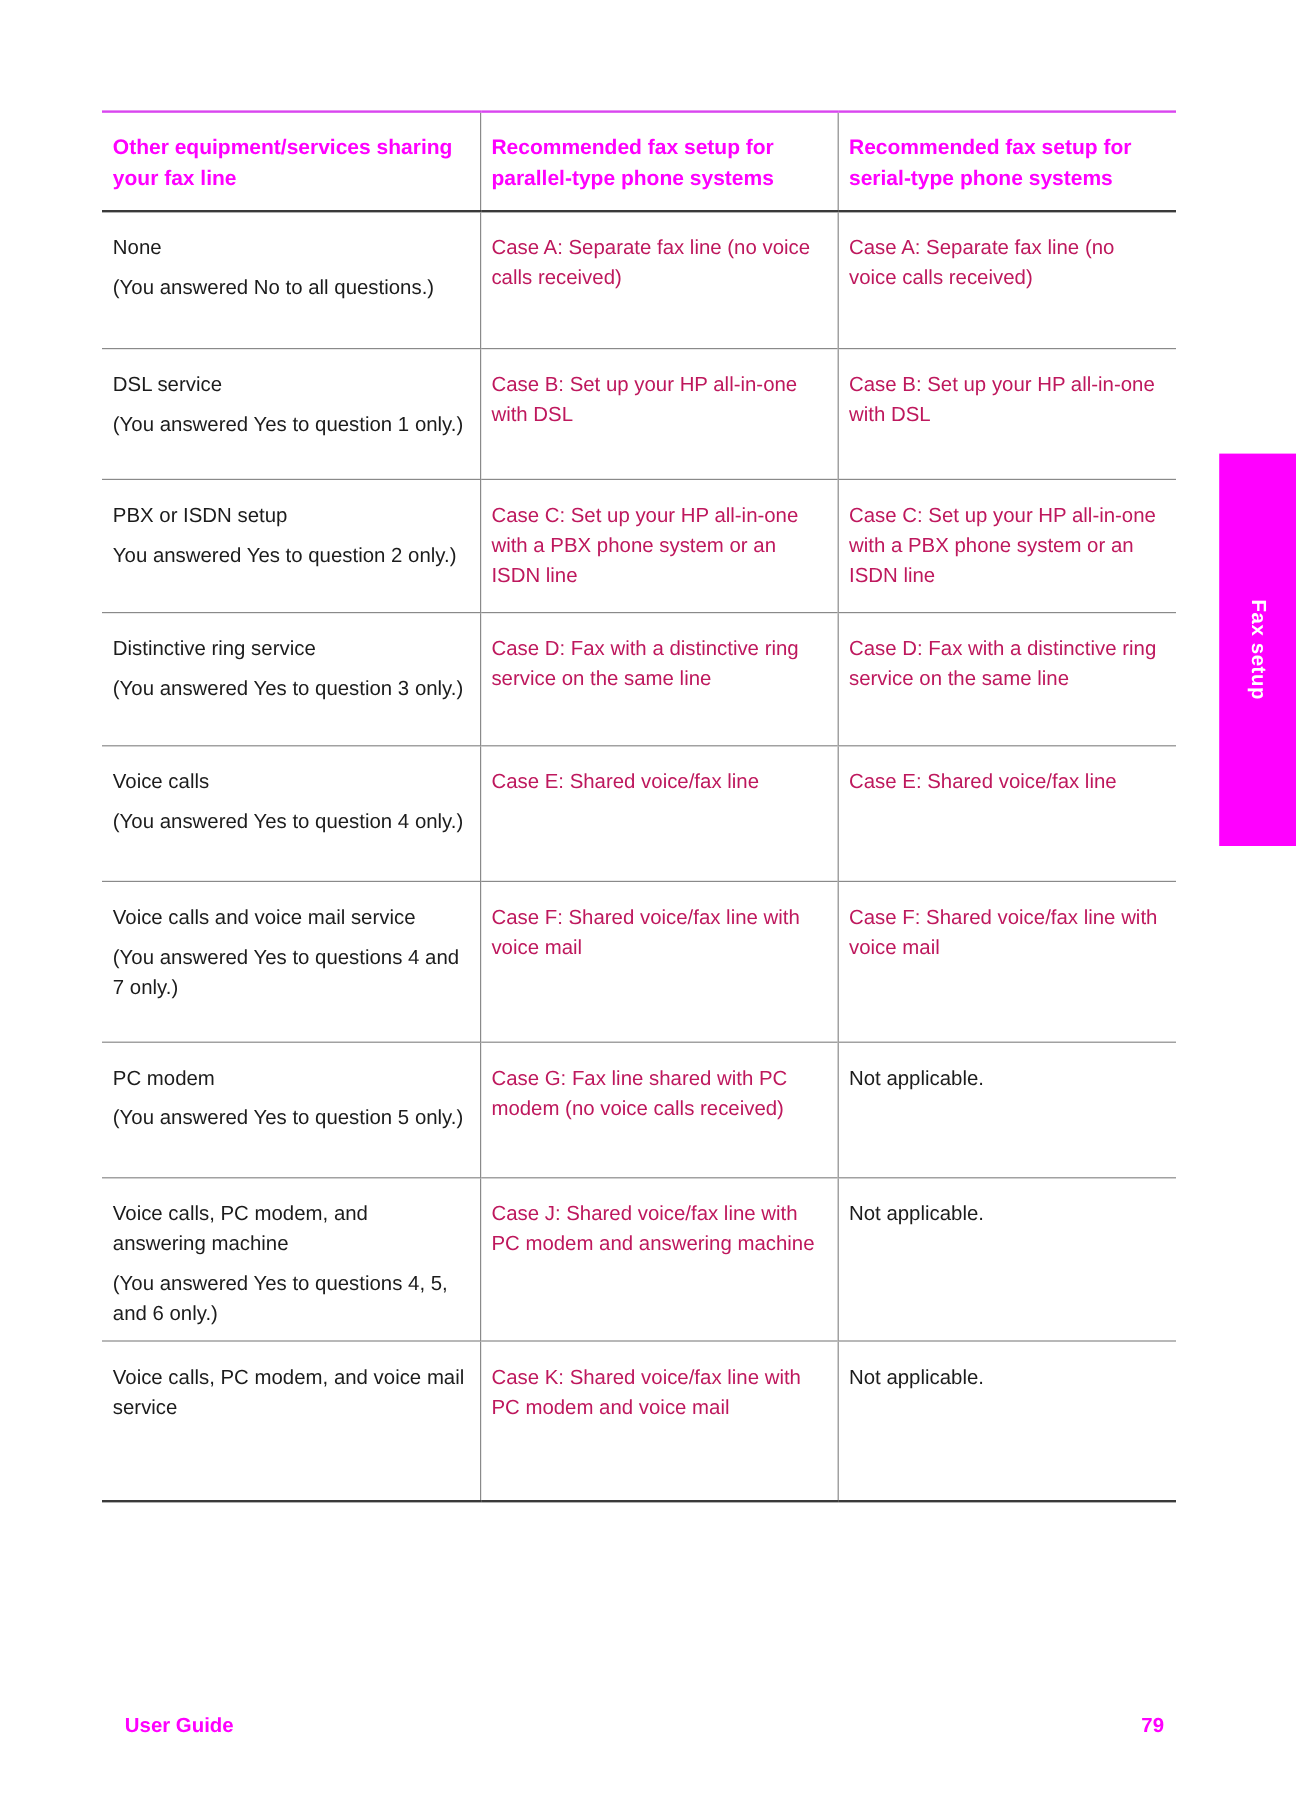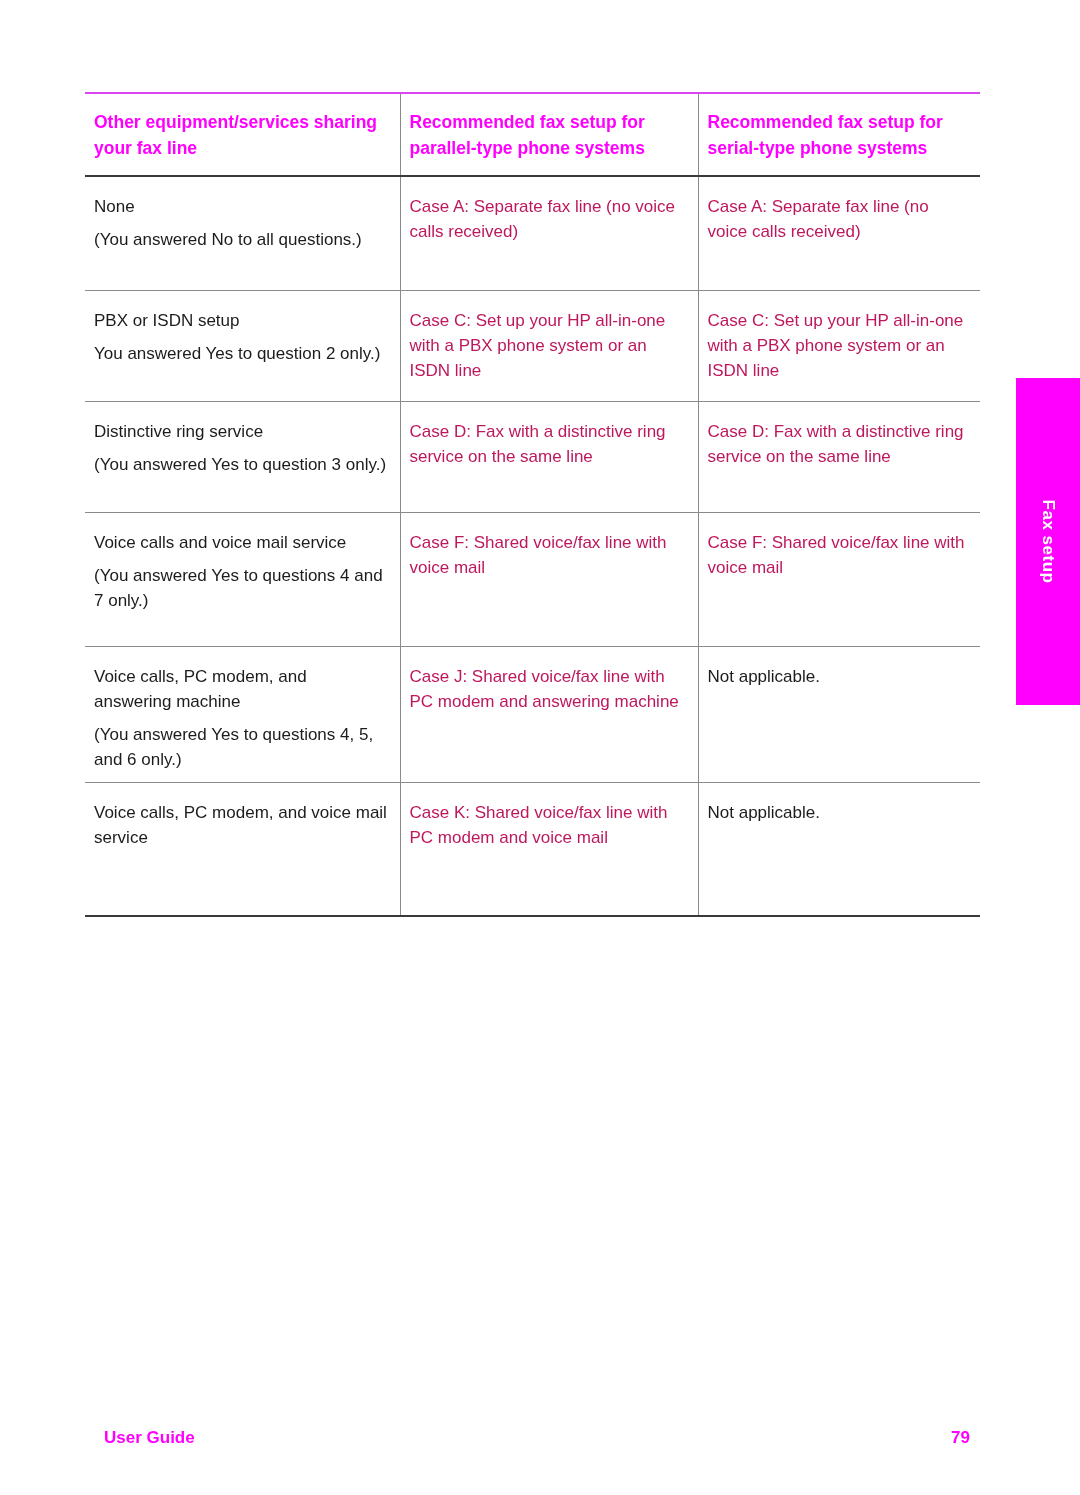--- a/index.html
+++ b/index.html
@@ -174,20 +174,32 @@
             <span class="cell-line">None</span>
             <span class="cell-line">(You answered No to all questions.)</span>
           </td>
           <td>
             <span class="case-text">Case A: Separate fax line (no voice calls received)</span>
           </td>
           <td>
             <span class="case-text">Case A: Separate fax line (no voice calls received)</span>
           </td>
         </tr>
+        <tr data-rowkey="dsl">
+          <td>
+            <span class="cell-line">DSL service</span>
+            <span class="cell-line">(You answered Yes to question 1 only.)</span>
+          </td>
+          <td>
+            <span class="case-text">Case B: Set up your HP all-in-one with DSL</span>
+          </td>
+          <td>
+            <span class="case-text">Case B: Set up your HP all-in-one with DSL</span>
+          </td>
+        </tr>
         <tr data-rowkey="pbx">
           <td>
             <span class="cell-line">PBX or ISDN setup</span>
             <span class="cell-line">You answered Yes to question 2 only.)</span>
           </td>
           <td>
             <span class="case-text">Case C: Set up your HP all-in-one with a PBX phone system or an ISDN line</span>
           </td>
           <td>
             <span class="case-text">Case C: Set up your HP all-in-one with a PBX phone system or an ISDN line</span>
@@ -198,30 +210,54 @@
             <span class="cell-line">Distinctive ring service</span>
             <span class="cell-line">(You answered Yes to question 3 only.)</span>
           </td>
           <td>
             <span class="case-text">Case D: Fax with a distinctive ring service on the same line</span>
           </td>
           <td>
             <span class="case-text">Case D: Fax with a distinctive ring service on the same line</span>
           </td>
         </tr>
+        <tr data-rowkey="voice">
+          <td>
+            <span class="cell-line">Voice calls</span>
+            <span class="cell-line">(You answered Yes to question 4 only.)</span>
+          </td>
+          <td>
+            <span class="case-text">Case E: Shared voice/fax line</span>
+          </td>
+          <td>
+            <span class="case-text">Case E: Shared voice/fax line</span>
+          </td>
+        </tr>
         <tr data-rowkey="voicemail">
           <td>
             <span class="cell-line">Voice calls and voice mail service</span>
             <span class="cell-line">(You answered Yes to questions 4 and 7 only.)</span>
           </td>
           <td>
             <span class="case-text">Case F: Shared voice/fax line with voice mail</span>
           </td>
           <td>
             <span class="case-text">Case F: Shared voice/fax line with voice mail</span>
+          </td>
+        </tr>
+        <tr data-rowkey="pcmodem">
+          <td>
+            <span class="cell-line">PC modem</span>
+            <span class="cell-line">(You answered Yes to question 5 only.)</span>
+          </td>
+          <td>
+            <span class="case-text">Case G: Fax line shared with PC modem (no voice calls received)</span>
+          </td>
+          <td>
+            <span class="na-text">Not applicable.</span>
           </td>
         </tr>
         <tr data-rowkey="voice-pc-ans">
           <td>
             <span class="cell-line">Voice calls, PC modem, and answering machine</span>
             <span class="cell-line">(You answered Yes to questions 4, 5, and 6 only.)</span>
           </td>
           <td>
             <span class="case-text">Case J: Shared voice/fax line with PC modem and answering machine</span>
           </td>

